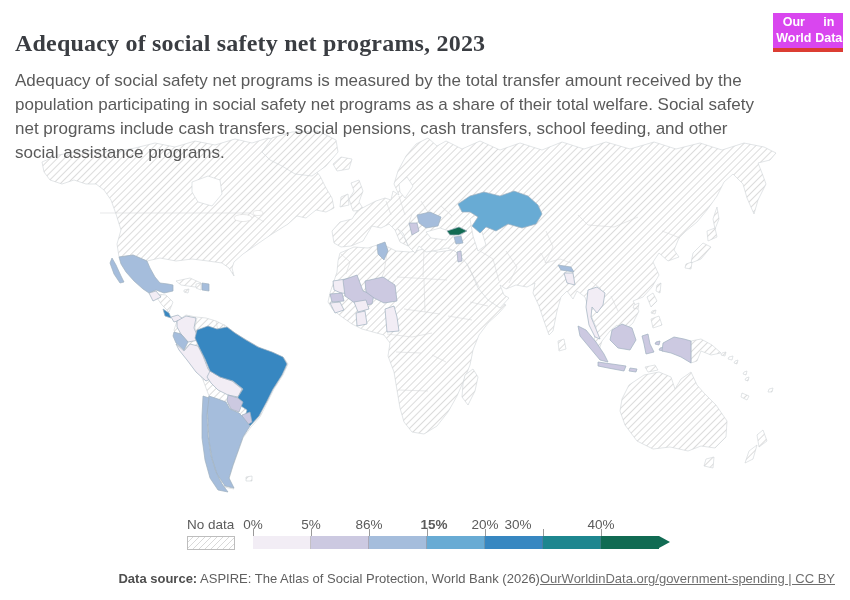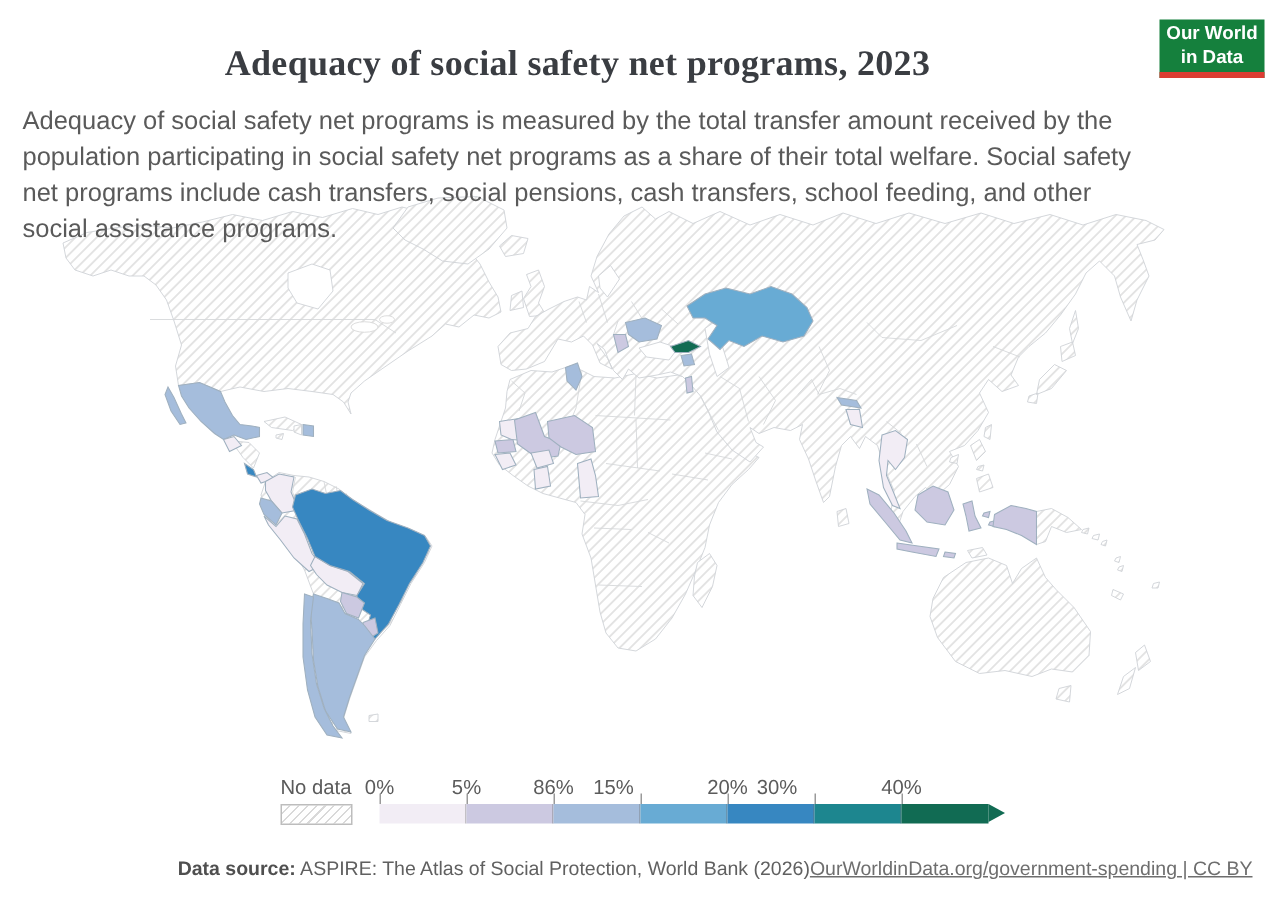--- a/index.html
+++ b/index.html
@@ -1,25 +1,25 @@
 <!DOCTYPE html>
 <html><head>
 <meta charset="utf-8">
 <style>
   html,body{margin:0;padding:0;background:#fff;}
   .page{position:relative;width:850px;height:600px;background:#fff;overflow:hidden;
         font-family:"Liberation Sans",sans-serif;}
   .title{position:absolute;left:15px;top:14px;width:740px;
          font-family:"Liberation Serif",serif;font-size:24px;font-weight:600;
-         color:#3a3d42;letter-spacing:.2px;text-align:center;}
+         color:#3a3d42;letter-spacing:.2px;}
   .subtitle{position:absolute;left:15px;top:52px;width:748px;font-size:17px;
             line-height:1.42;color:#5a5a5a;}
-  .logo{position:absolute;right:7px;top:13px;width:70px;height:35px;background:#15803d;
+  .logo{position:absolute;right:7px;top:13px;width:70px;height:35px;background:#d946ef;
         border-bottom:4px solid #dc3d33;color:#fff;font-size:12.5px;font-weight:bold;
-        line-height:1.25;display:flex;flex-direction:column;align-items:center;
+        line-height:1.25;display:flex;flex-direction:row;align-items:center;
         justify-content:center;text-align:center;}
   .map-wrap{position:absolute;left:0;top:0;width:850px;height:600px;}
   svg{display:block;}
   
   .legend{position:absolute;left:0;top:0;width:850px;height:600px;pointer-events:none;padding-left:30px;}
   .legend *{pointer-events:auto;}
   .nodata-label{position:absolute;left:187px;top:517px;font-size:13.5px;color:#5b5b5b;}
   .nodata-swatch{position:absolute;left:187px;top:536px;width:46px;height:12px;
      border:1px solid #bdbdbd;
      background:repeating-linear-gradient(135deg,#ffffff 0px,#ffffff 3.2px,#d9d9d9 3.2px,#d9d9d9 4.2px);}
@@ -173,21 +173,21 @@
         <div class="seg" style="background: rgb(17, 107, 83);"></div>
       </div>
     <div class="bar-arrow" id="legend-arrow" style="border-left-color: rgb(17, 107, 83);"></div>
     <div id="legend-ticks">
         <div class="tick-label" style="left: 253px;">0%</div>
         <div class="tick-mark" style="left: 253px;"></div>
         <div class="tick-label" style="left: 311px;">5%</div>
         <div class="tick-mark" style="left: 311px;"></div>
         <div class="tick-label" style="left: 369px;">86%</div>
         <div class="tick-mark" style="left: 369px;"></div>
-        <div class="tick-label" style="left: 409px;">15%</div>
+        <div class="tick-label" style="left: 434px; font-weight: bold;">15%</div>
         <div class="tick-mark" style="left: 427px;"></div>
         <div class="tick-label" style="left: 485px;">20%</div>
         <div class="tick-mark" style="left: 485px;"></div>
         <div class="tick-label" style="left: 518px;">30%</div>
         <div class="tick-mark" style="left: 543px;"></div>
         <div class="tick-label" style="left: 601px;">40%</div>
         <div class="tick-mark" style="left: 601px;"></div>
       </div>
   </div>
 

